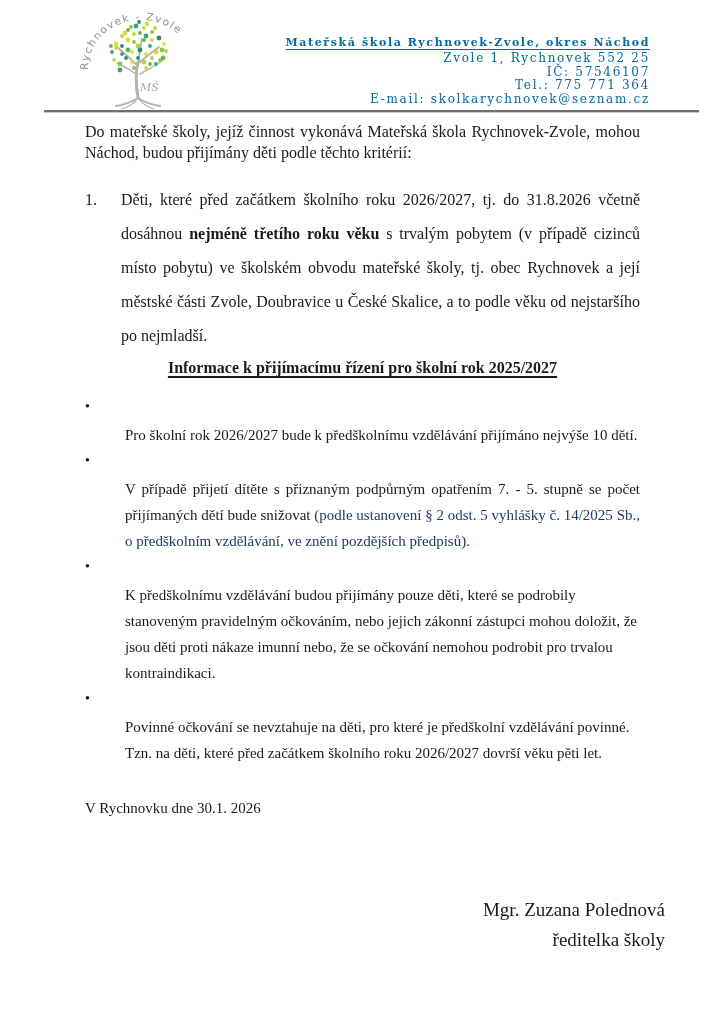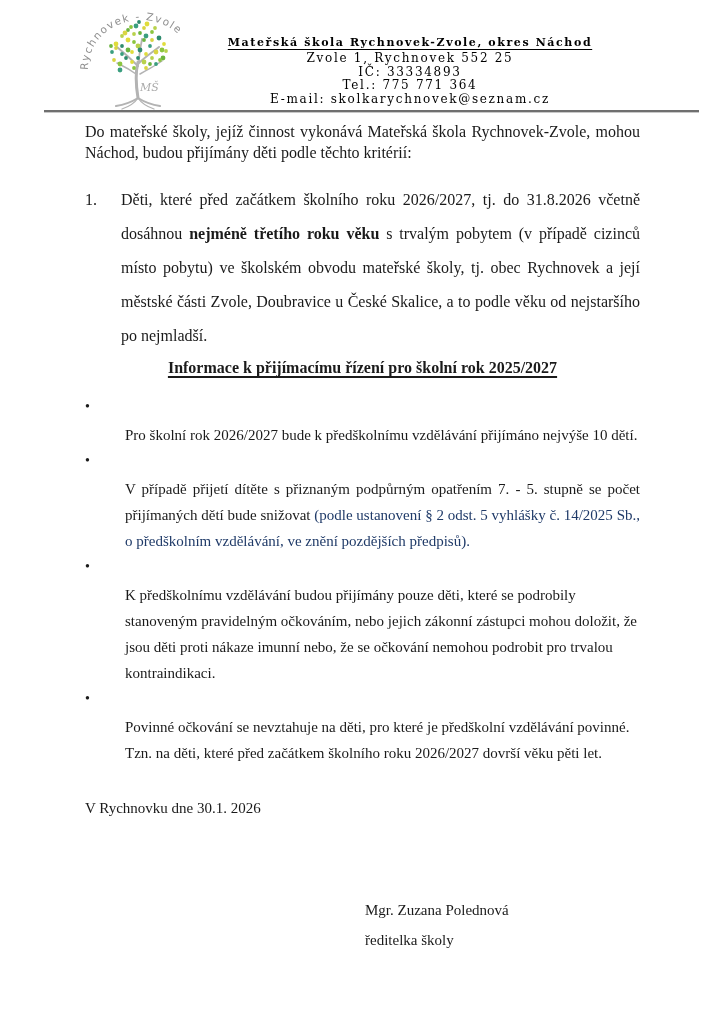--- a/index.html
+++ b/index.html
@@ -4,22 +4,22 @@
 <style>
   html,body{margin:0;padding:0;}
   body{
     width:725px;height:1024px;background:#ffffff;position:relative;
     font-family:"Liberation Serif", serif;color:#1a1a1a;overflow:hidden;
   }
   
   .page-header{position:relative;height:113px;}
   .logo{position:absolute;left:76px;top:6px;width:130px;height:104px;}
   .head-text{
-    width:480px;margin:0 0 0 170px;padding-top:36px;text-align:center;
-    font-family:"DejaVu Serif", serif;color:#000000;
+    width:480px;margin:0 0 0 170px;padding-top:36px;text-align:right;
+    font-family:"DejaVu Serif", serif;color:#0369a1;
   }
   .school-name{
     font-size:11px;font-weight:bold;letter-spacing:1.6px;
     text-decoration:underline;text-underline-offset:3px;
     margin-bottom:3px;white-space:nowrap;
   }
   .head-line{font-size:12px;letter-spacing:1.7px;line-height:13.5px;white-space:nowrap;}
   .head-rule{
     position:absolute;left:44px;right:26px;top:110px;height:2px;
     background:#6f6f6f;border-bottom:1px solid #c8c8c8;
@@ -39,22 +39,22 @@
   }
   .section-heading span{text-decoration:underline;text-decoration-thickness:1.5px;text-underline-offset:3px;}
   .bullets{margin-top:16px;font-size:15px;line-height:26px;}
   .bullet-row{display:flex;}
   .bullet-marker{width:40px;flex:0 0 40px;font-size:14px;}
   .bullet-text{flex:1;margin-top:28px;}
   .bullet-text.justify{text-align:justify;}
   .blue{color:#1f3a68;}
   .date-line{margin-top:34px;font-size:15px;}
   .signature{
-    margin-top:78px;width:300px;margin-left:280px;text-align:left;
-    font-size:15px;line-height:30px;
+    margin-top:78px;width:300px;margin-left:280px;text-align:right;
+    font-size:19px;line-height:30px;
   }
 </style>
 </head>
 <body>
 
 <div class="page-header">
 
   <svg class="logo" viewBox="0 0 130 104">
     <defs>
       <path id="arcPath" d="M 12 66 A 52 48 0 0 1 118 60" fill="none"></path>
@@ -123,21 +123,21 @@
         <circle cx="44" cy="64" r="2.4" fill="#3a9e7f"></circle>
         <circle cx="70" cy="62" r="1.9" fill="#d9d542"></circle>
         <circle cx="58" cy="62" r="1.9" fill="#8bc53f"></circle>
       </g>
     <text x="64" y="85" font-family="DejaVu Serif, serif" font-style="italic" font-size="11" fill="#ababab">MŠ</text>
   </svg>
 
   <div class="head-text">
     <div class="school-name">Mateřská škola Rychnovek-Zvole, okres Náchod</div>
     <div class="head-line">Zvole 1, Rychnovek 552 25</div>
-    <div class="head-line">IČ: 33334893</div>
+    <div class="head-line">IČ: 57546107</div>
     <div class="head-line">Tel.: 775 771 364</div>
     <div class="head-line">E-mail: skolkarychnovek@seznam.cz</div>
   </div>
 
   <div class="head-rule"></div>
 </div>
 
 <div class="main">
 
 

